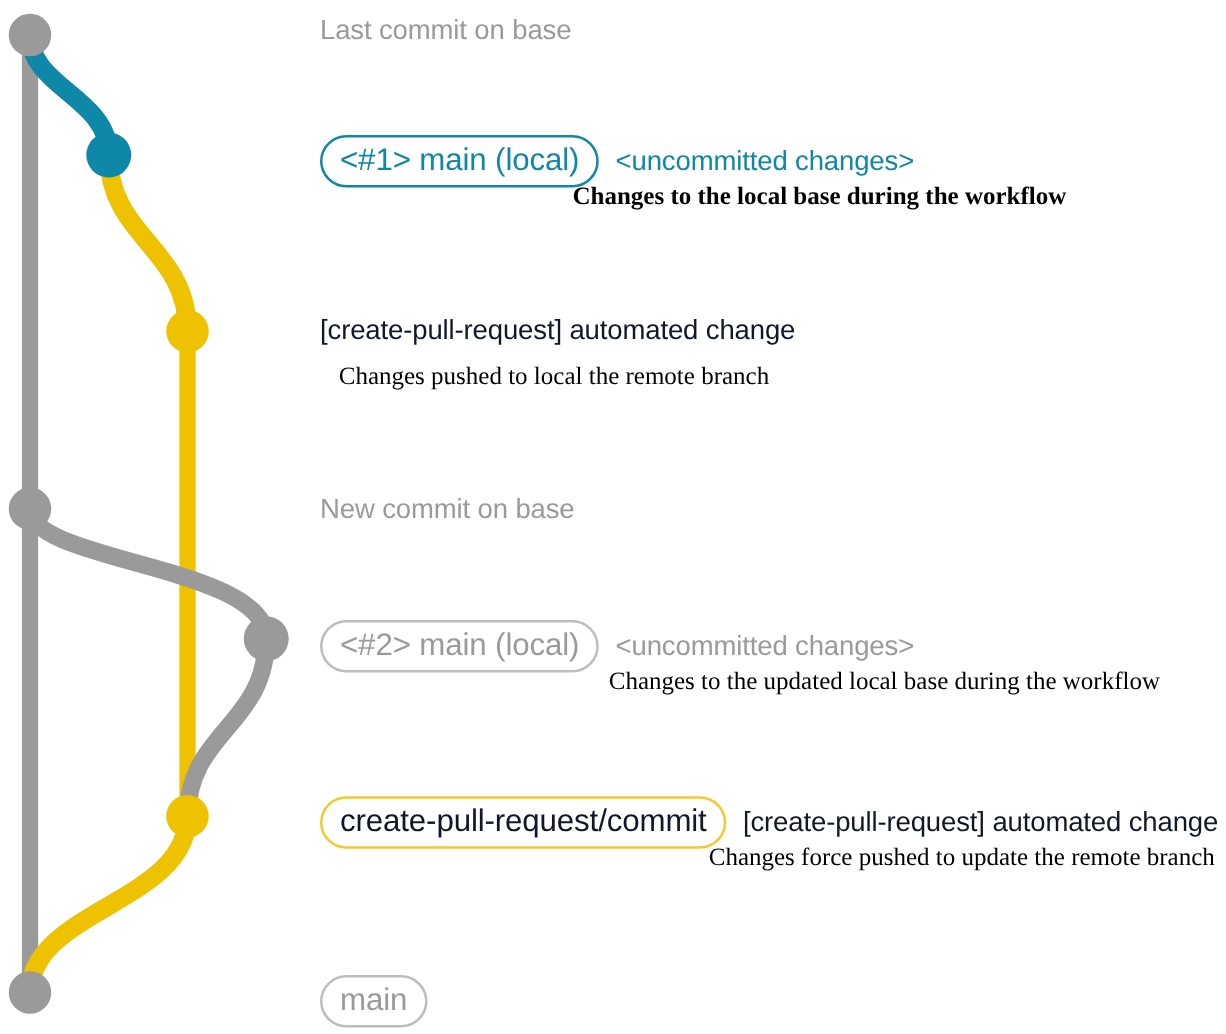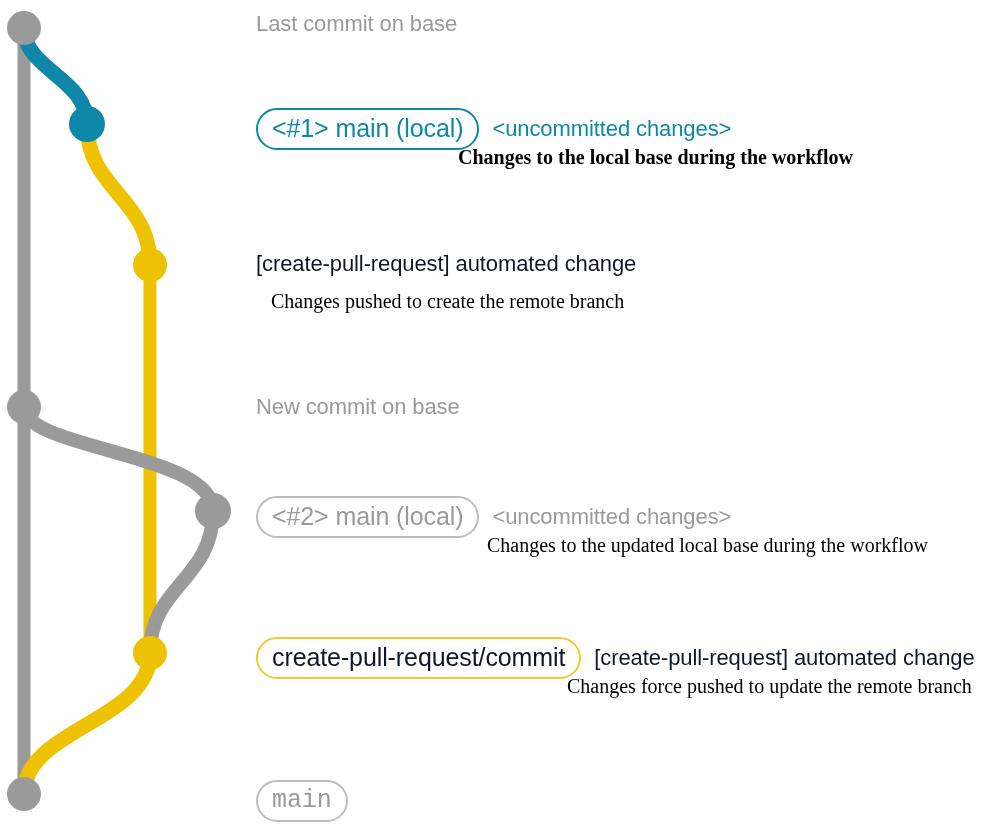--- a/index.html
+++ b/index.html
@@ -107,33 +107,33 @@
 
 <div class="row" style="left:256px; top:108px;">
   <span class="badge c-teal">&lt;#1&gt; main (local)</span>
   <span class="commit-title c-teal">&lt;uncommitted changes&gt;</span>
 </div>
 <div class="desc" style="left:458px; top:147px;font-weight:bold;">Changes to the local base during the workflow</div>
 
 <div class="row" style="left:256px; top:253px;">
   <span class="commit-title c-yellow">[create-pull-request] automated change</span>
 </div>
-<div class="desc" style="left:271px; top:291px;">Changes pushed to create the remote branch</div>
+<div class="desc" style="left:271px; top:291px;">Changes pushed to local the remote branch</div>
 
 <div class="row" style="left:256px; top:396px;">
   <span class="commit-title c-gray">New commit on base</span>
 </div>
 
 <div class="row" style="left:256px; top:496px;">
   <span class="badge c-gray">&lt;#2&gt; main (local)</span>
   <span class="commit-title c-gray">&lt;uncommitted changes&gt;</span>
 </div>
 <div class="desc" style="left:487px; top:535px;">Changes to the updated local base during the workflow</div>
 
 <div class="row" style="left:256px; top:637px;">
   <span class="badge c-yellow">create-pull-request/commit</span>
   <span class="commit-title c-yellow">[create-pull-request] automated change</span>
 </div>
 <div class="desc" style="left:567px; top:676px;">Changes force pushed to update the remote branch</div>
 
-<div class="row" style="left:256px; top:780px;font-family:Liberation Mono, monospace;">
+<div class="row" style="left:256px; top:780px;">
   <span class="badge c-gray">main</span>
 </div>
 
 </body></html>

